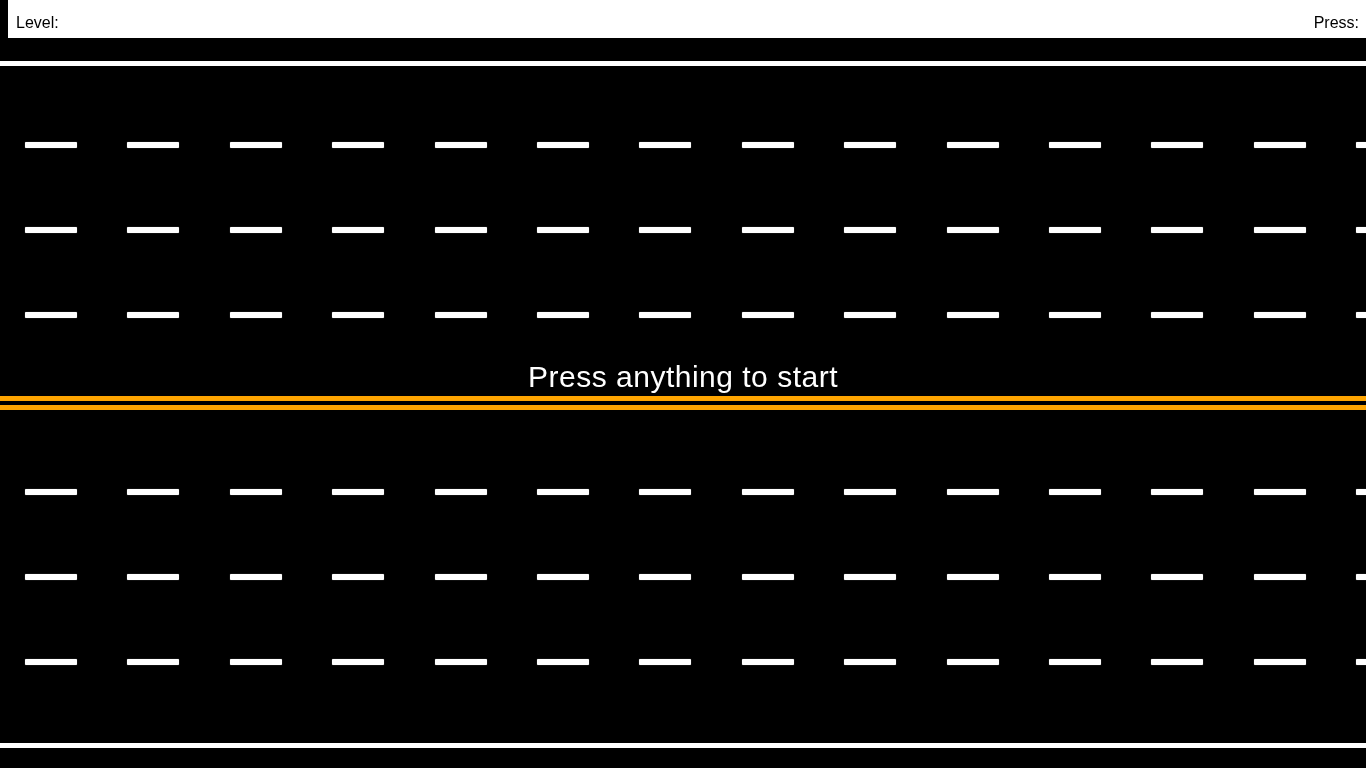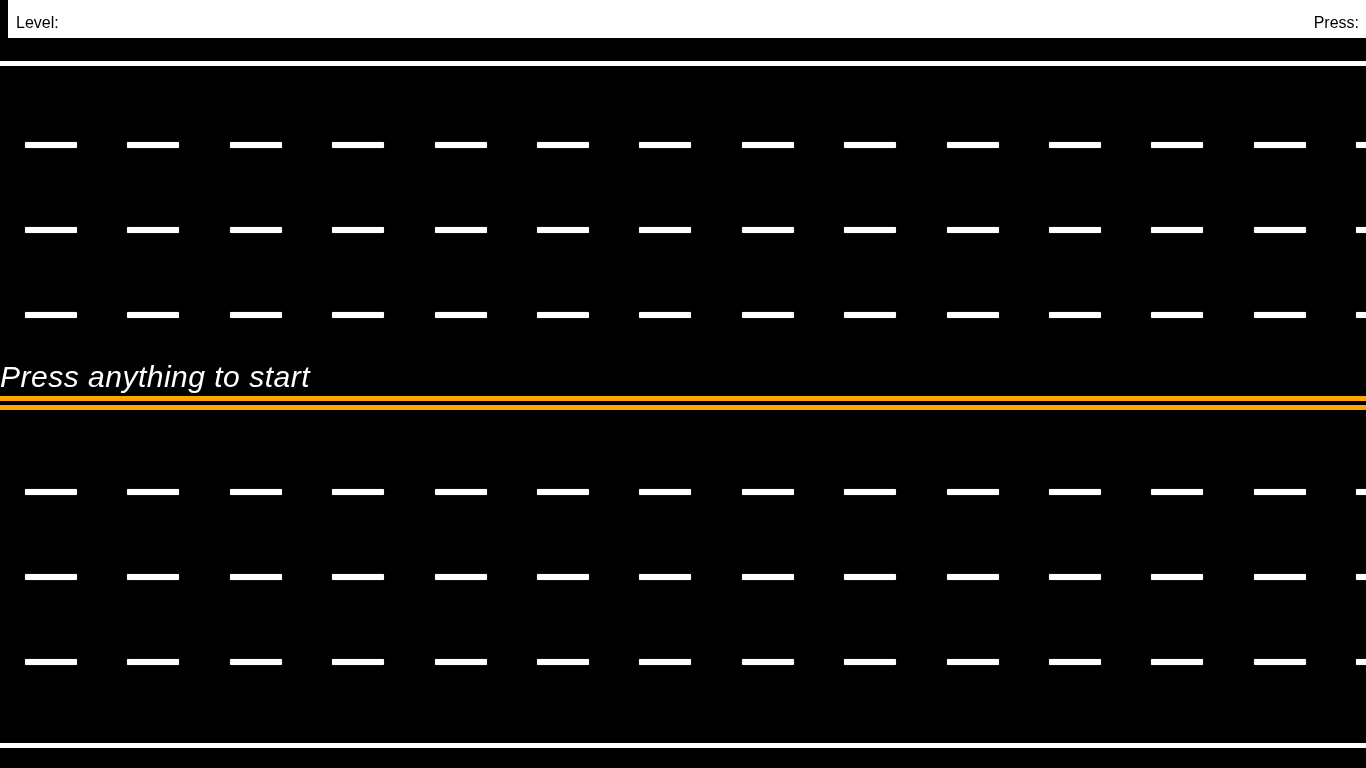--- a/index.html
+++ b/index.html
@@ -79,26 +79,25 @@
     background: var(--dash-color, #ffffff);
     border-radius: 1px;
     box-shadow: 0 0 1px rgba(255,255,255,0.6);
   }
   
   .start-message {
     position: absolute;
     top: 361px;
     left: 0;
     width: 100%;
-    text-align: left;
+    text-align: center;
     color: var(--message-color, #ffffff);
     font-size: 30px;
     line-height: 32px;
     letter-spacing: 0.5px;
-    font-style: italic;
   }
 </style>
 </head>
 <body>
 
 <div class="page" style="--hud-bg: #ffffff; --hud-text: #000000; --road-color: #000000; --dash-color: #ffffff; --edge-color: #ffffff; --center-color: #ffa500; --message-color: #ffffff;">
 
   <header class="hud-bar">
     <div class="hud-left">
       <span>Level:</span>

